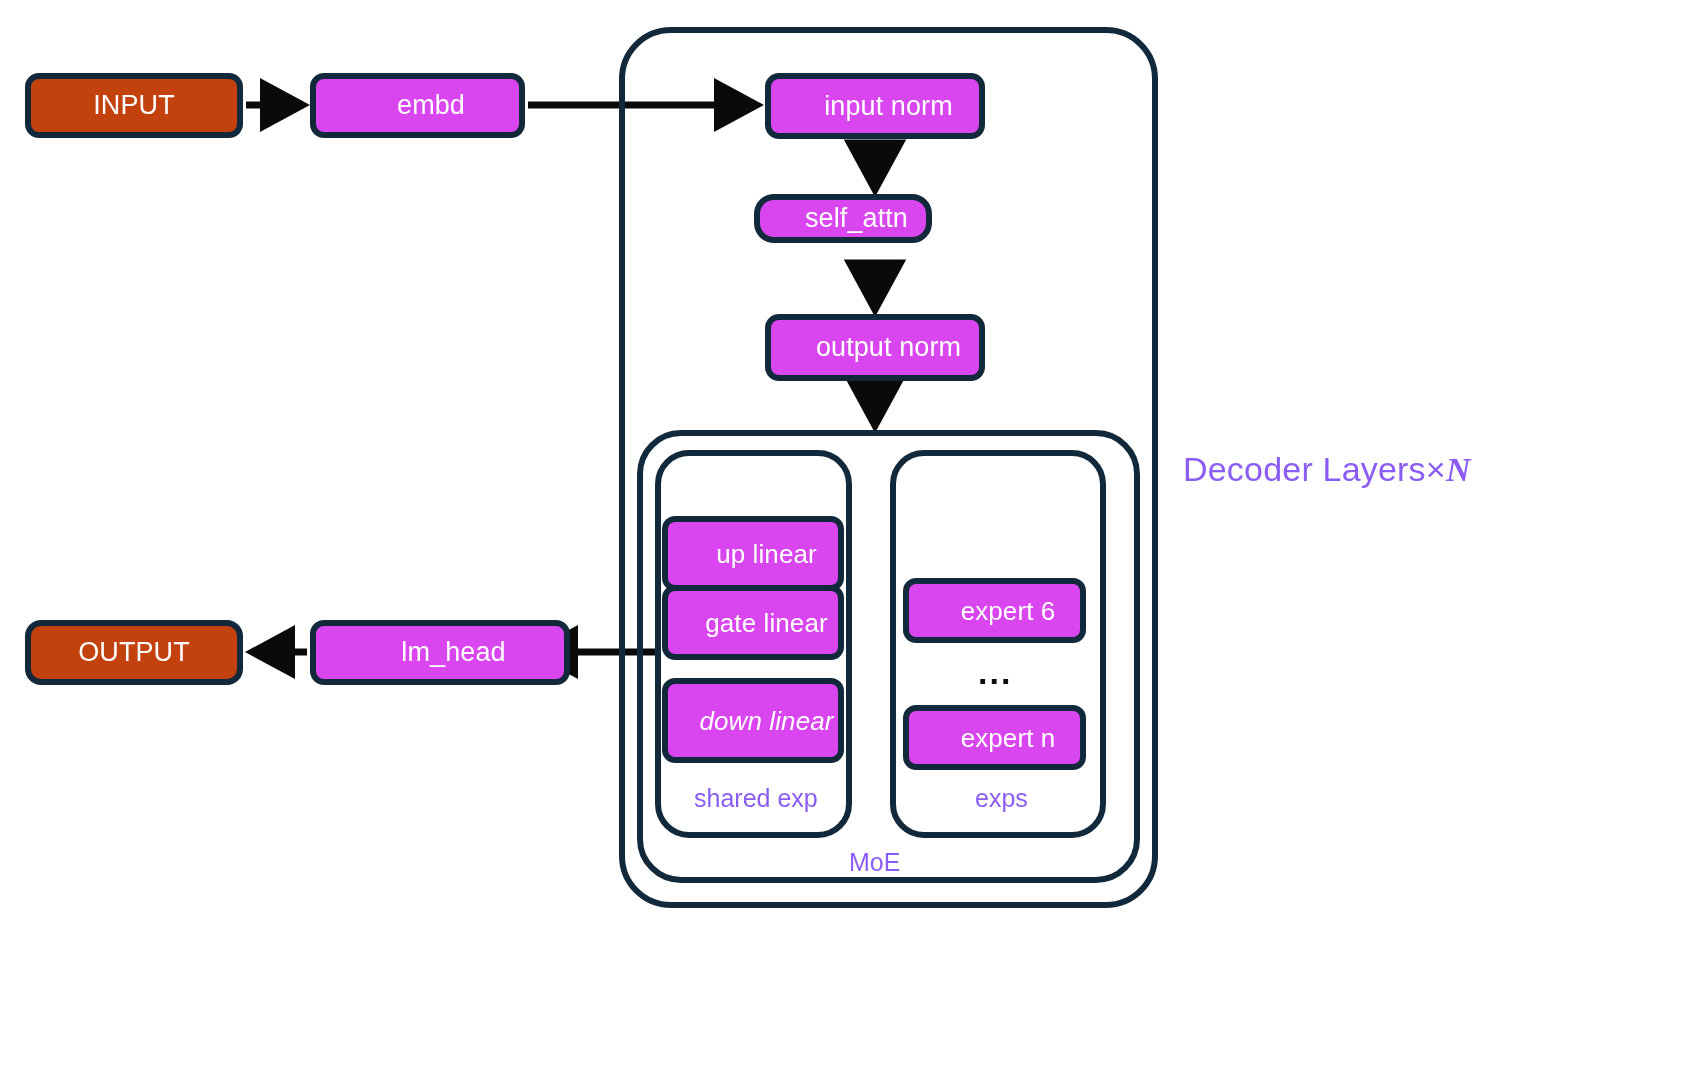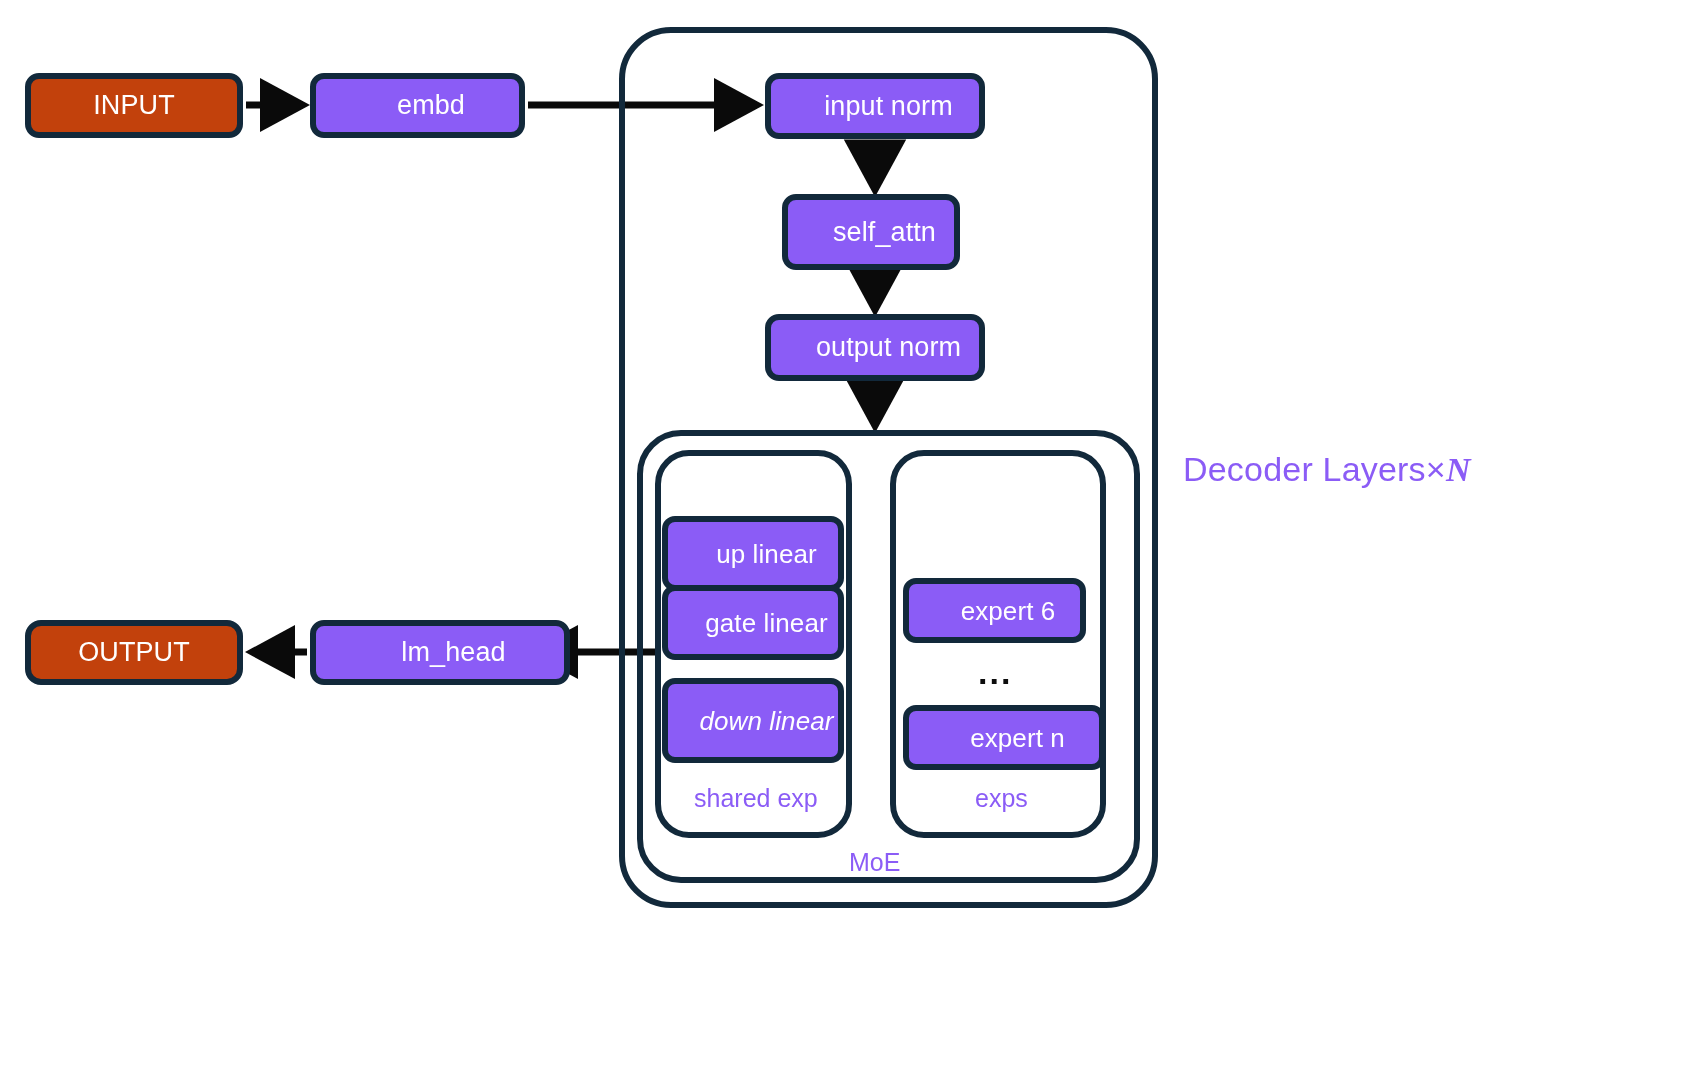--- a/index.html
+++ b/index.html
@@ -36,21 +36,21 @@
     border: 6px solid #12293b;
     border-radius: 14px;
     color: #ffffff;
     font-size: 27px;
     font-weight: 400;
     letter-spacing: 0.1px;
     line-height: 1;
     white-space: nowrap;
     z-index: 5;
   }
-  .node.salmon { background: #8b5cf6; padding-left: 27px; }
+  .node.salmon { background: #d946ef; padding-left: 27px; }
   .node.blue   { background: #c2410c; }
 
   .node.small  { font-size: 26px; border-radius: 13px; }
 
   
   .group {
     position: absolute;
     box-sizing: border-box;
     border: 6px solid #12293b;
     background: transparent;
@@ -136,34 +136,34 @@
   <div class="group subgroup" style="left:890px; top:450px; width:216px; height:388px;"></div>
 
   <div class="label" style="left:975px; top:786px;">exps</div>
 
   <div class="node blue" style="left:25px; top:73px; width:218px; height:65px;">INPUT</div>
 
   <div class="node salmon" style="left:310px; top:73px; width:215px; height:65px;">embd</div>
 
   <div class="node salmon" style="left:765px; top:73px; width:220px; height:66px;">input norm</div>
 
-  <div class="node salmon" style="left:782px; top:194px; width:178px; height:76px;">self_attn</div>
+  <div class="node salmon" style="left:754px; top:194px; width:178px; height:49px;border-radius:20px;">self_attn</div>
 
   <div class="node salmon" style="left:765px; top:314px; width:220px; height:67px;">output norm</div>
 
   <div class="node salmon small" style="left:662px; top:516px; width:182px; height:75px;">up linear</div>
 
   <div class="node salmon small" style="left:662px; top:585px; width:182px; height:75px;">gate linear</div>
 
   <div class="node salmon small" style="left:662px; top:678px; width:182px; height:85px;font-style:italic;">down linear</div>
 
 
   <div class="node salmon small" style="left:903px; top:578px; width:183px; height:65px;">expert 6</div>
 
   <div class="dots" style="left:978px; top:655px;">...</div>
 
-  <div class="node salmon small" style="left:903px; top:705px; width:202px; height:65px;">expert n</div>
+  <div class="node salmon small" style="left:903px; top:705px; width:183px; height:65px;">expert n</div>
 
   <div class="node salmon" style="left:310px; top:620px; width:260px; height:65px;">lm_head</div>
 
   <div class="node blue" style="left:25px; top:620px; width:218px; height:65px;border-radius:16px;">OUTPUT</div>
 
 </div>
 
 </body></html>

